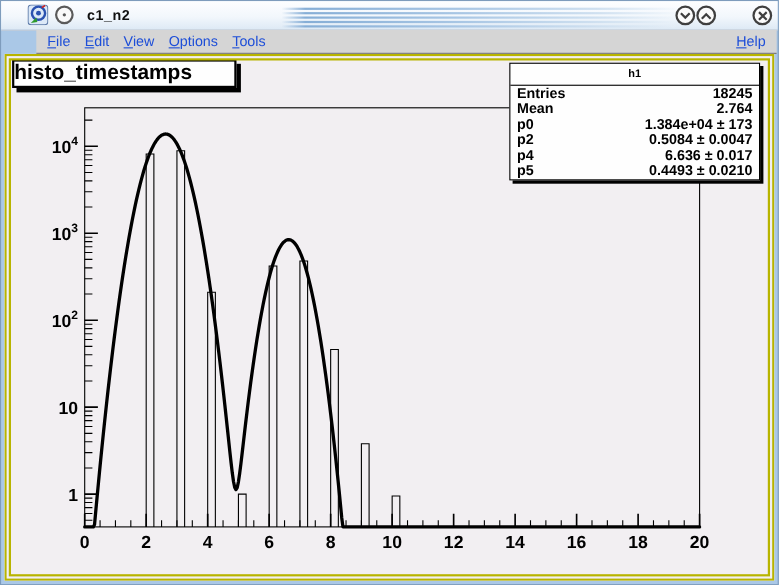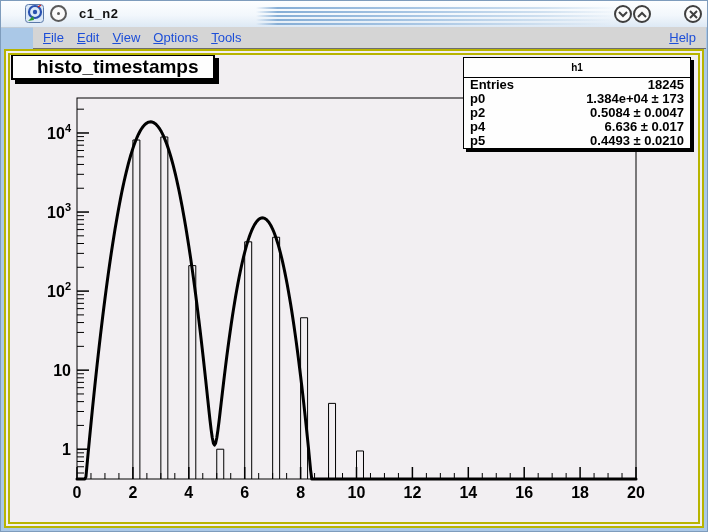--- a/index.html
+++ b/index.html
@@ -56,21 +56,21 @@
     background:#f2eff2;overflow:hidden;
   }
   .hl-outer{position:absolute;inset:0;border:2px solid #b8b400;pointer-events:none;z-index:5;}
   .hl-inner{position:absolute;inset:4px;border:2px solid #b8b400;pointer-events:none;z-index:5;}
   .plot-svg{position:absolute;left:0;top:0;z-index:1;}
 
   .pave-title{
     position:absolute;left:7px;top:5px;width:204px;height:26px;z-index:3;
     background:#fefefe;border:2px solid #000;box-sizing:border-box;
     box-shadow:4px 4px 0 0 #000;
-    display:flex;align-items:center;padding-left:24px;
+    display:flex;align-items:center;padding-left:0;
     font-size:19px;font-weight:bold;color:#000;
   }
   .pave-stats{
     position:absolute;left:459px;top:8px;width:228px;z-index:3;
     background:#fefefe;border:1.5px solid #000;box-sizing:border-box;
     box-shadow:3px 3px 0 0 #000;
     font-size:13px;font-weight:bold;color:#000;
   }
   .stats-header{height:19px;line-height:19px;text-align:center;border-bottom:1.5px solid #000;font-size:10px;}
   .stats-row{display:flex;justify-content:space-between;height:14.1px;line-height:14.1px;padding:0 6px;}
@@ -254,20 +254,24 @@
       <span>histo_timestamps</span>
     </div>
 
     <div class="pave-stats">
       <div class="stats-header">h1</div>
       <div class="stats-row">
           <span>Entries</span>
           <span>18245</span>
         </div>
       <div class="stats-row">
+          <span>Mean</span>
+          <span>2.764</span>
+        </div>
+      <div class="stats-row">
           <span>p0</span>
           <span>1.384e+04 ± 173</span>
         </div>
       <div class="stats-row">
           <span>p2</span>
           <span>0.5084 ± 0.0047</span>
         </div>
       <div class="stats-row">
           <span>p4</span>
           <span>6.636 ± 0.017</span>

